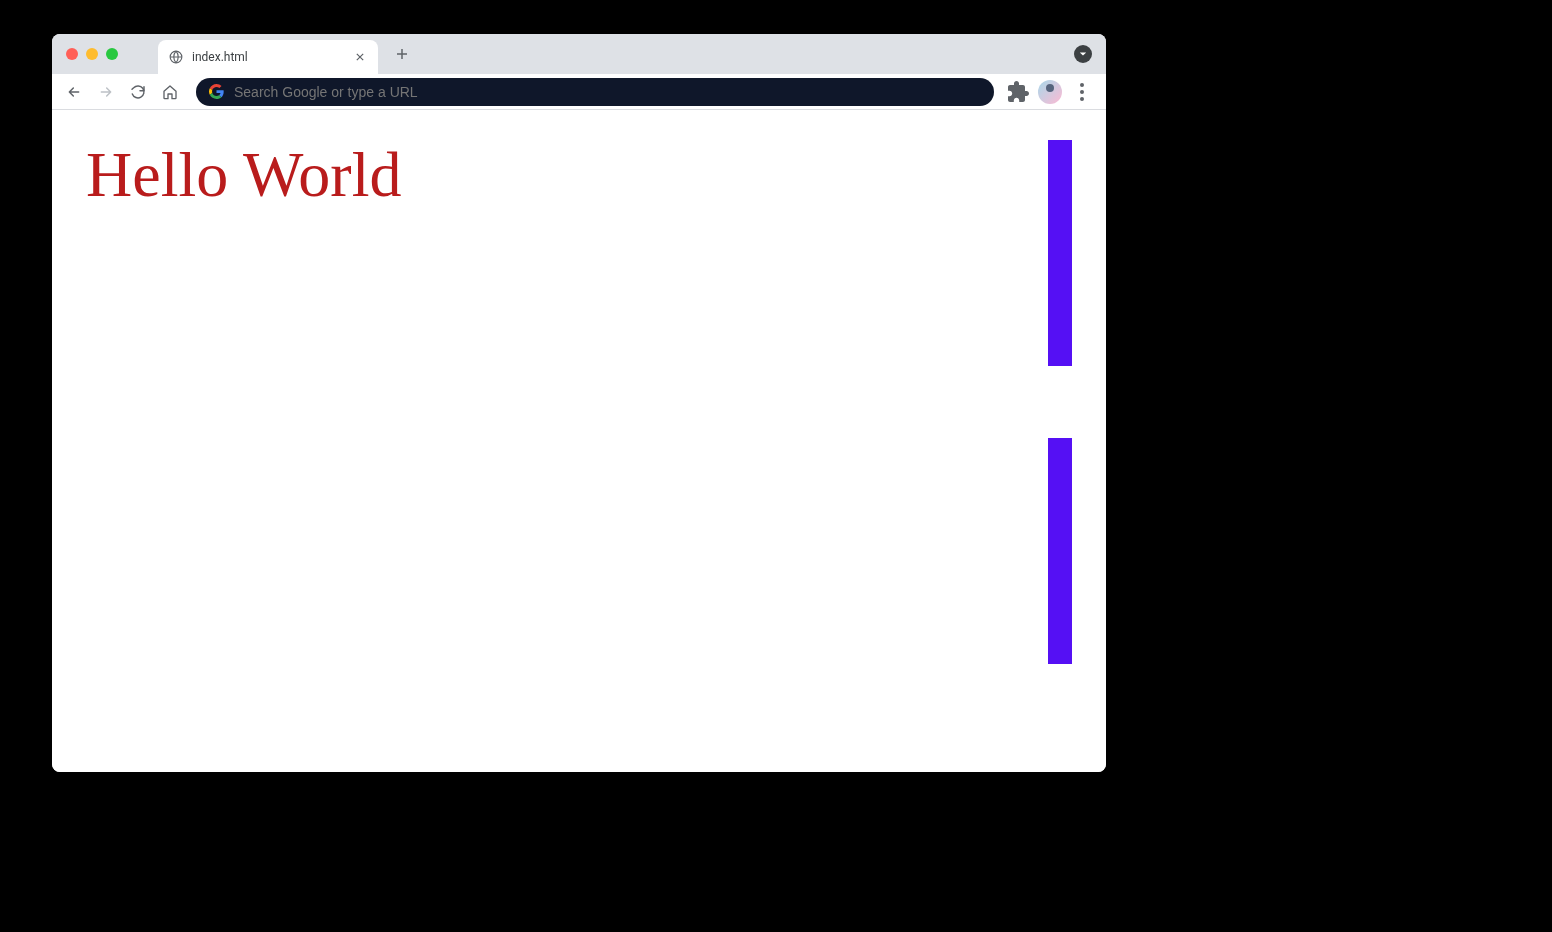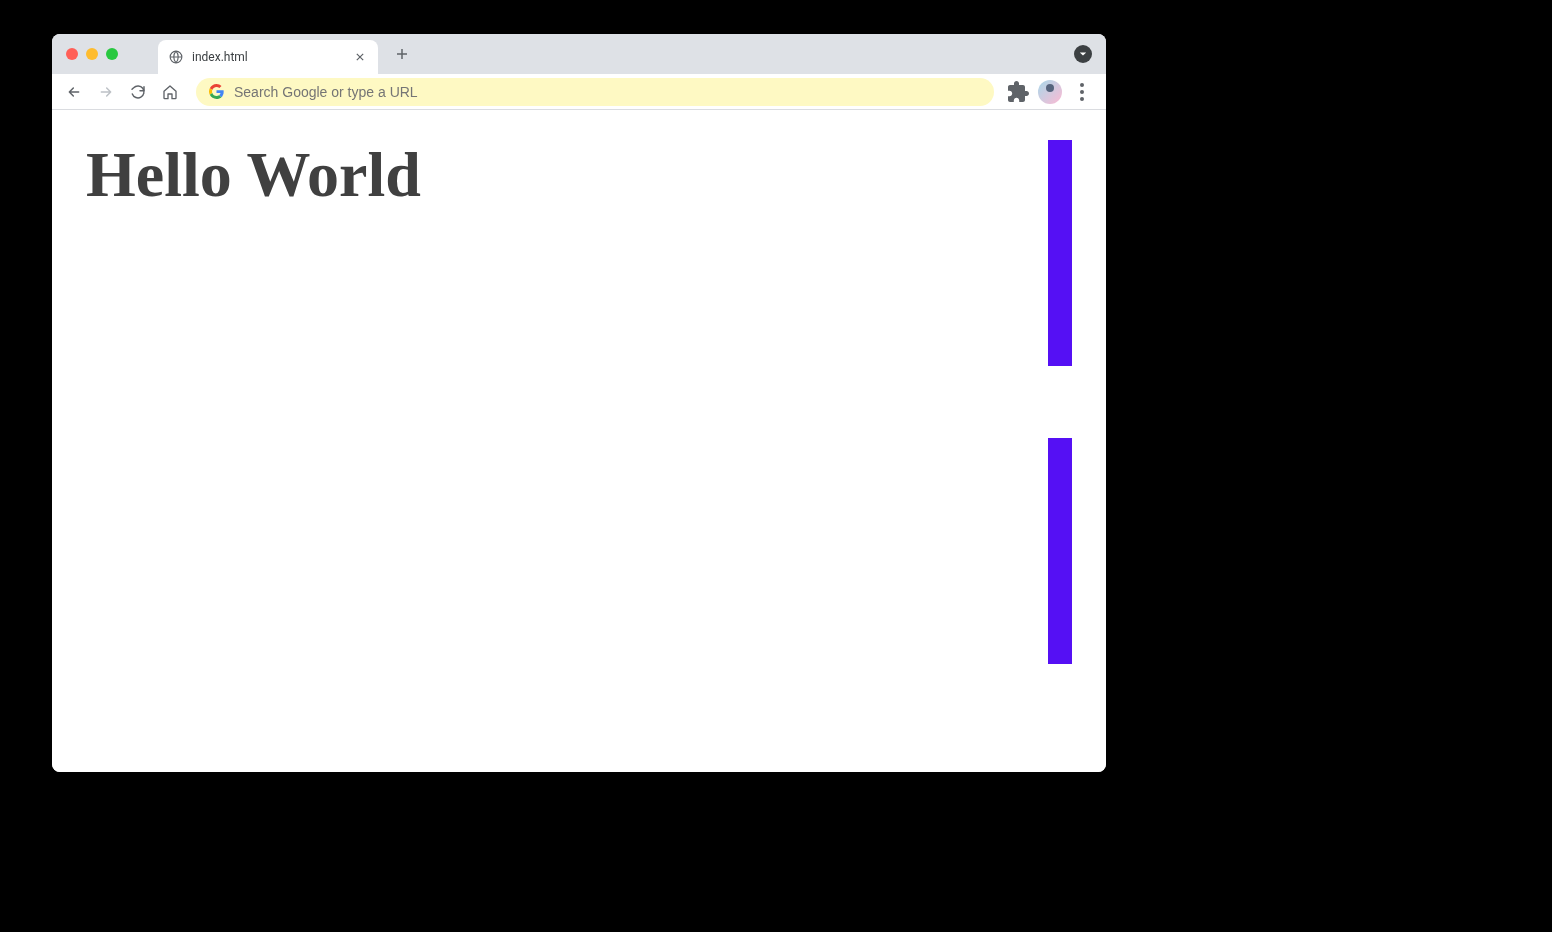--- a/index.html
+++ b/index.html
@@ -143,21 +143,21 @@
       border-radius: 50%;
       color: #5f6368;
       cursor: pointer;
     }
     .nav-btn.disabled { color: #bdc1c6; }
     .nav-btn svg { width: 16px; height: 16px; }
 
     .address-bar {
       flex: 1;
       height: 28px;
-      background: #fef9c3;
+      background: #0f172a;
       border-radius: 14px;
       display: flex;
       align-items: center;
       padding: 0 12px;
       margin: 0 8px;
       gap: 10px;
     }
 
     .address-bar-icon {
       width: 16px;
@@ -221,22 +221,22 @@
     }
 
     .content-section {
       position: relative;
       padding: 30px 34px 0 34px;
     }
 
     .heading {
       font-family: "Times New Roman", Times, Georgia, serif;
       font-size: 64px;
-      font-weight: 700;
-      color: #404040;
+      font-weight: 400;
+      color: #b91c1c;
       line-height: 1.1;
     }
 
     .blue-box {
       position: absolute;
       right: 34px;
       width: 24px;
       background: #5510f4;
     }
 

